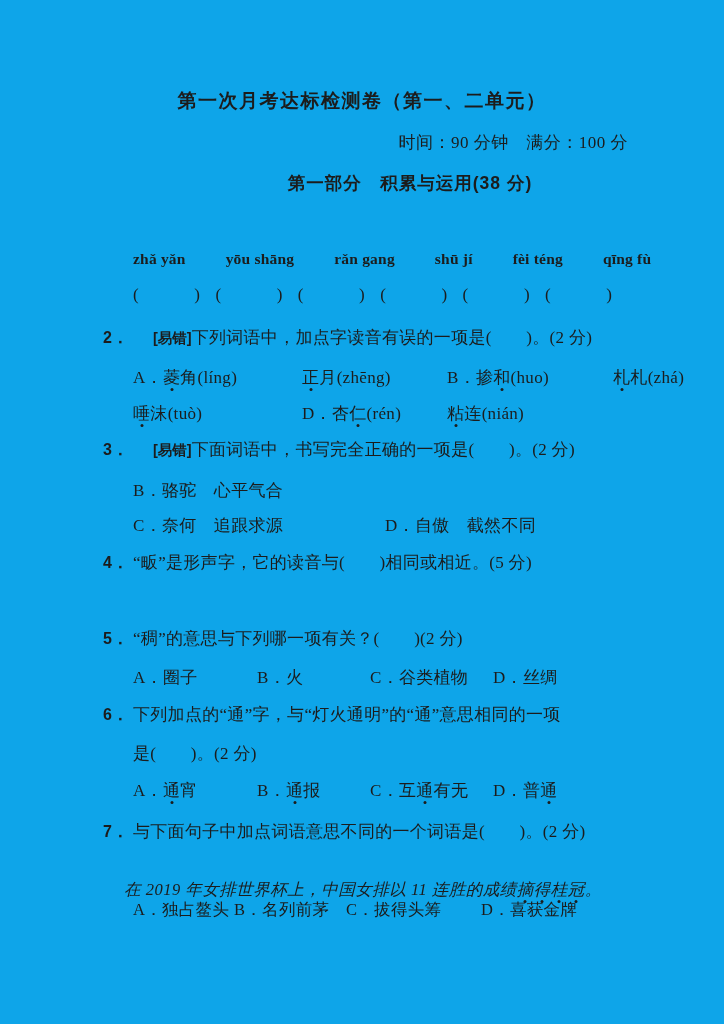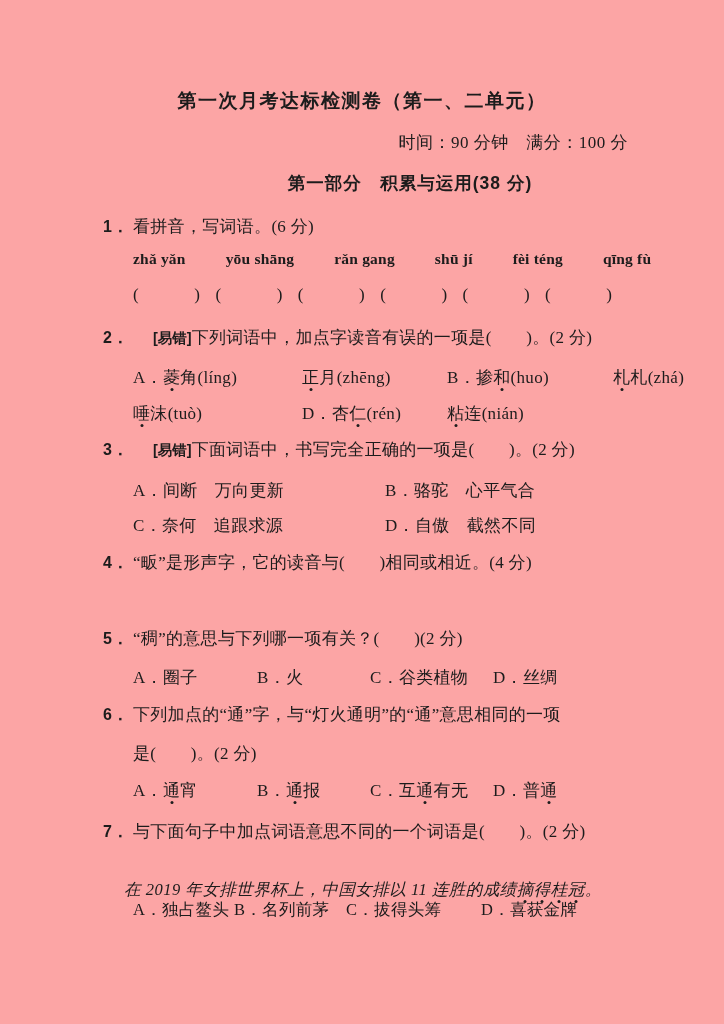--- a/index.html
+++ b/index.html
@@ -1,20 +1,20 @@
 <!DOCTYPE html>
 <html><head>
 <meta charset="utf-8">
 <style>
   html,body{margin:0;padding:0;background:#e8e8e8;}
   .page{
     position:relative;
     width:724px;height:1024px;
     margin:0 auto;
-    background:#fca5a5;
+    background:#0ea5e9;
     color:#1c1c1c;
     font-family:"Liberation Serif","DejaVu Serif",serif;
     overflow:hidden;
   }
   .line{position:absolute;white-space:nowrap;}
   .title{
     top:88px;left:0;width:724px;text-align:center;
     font-size:19px;font-weight:700;letter-spacing:1.5px;
   }
   .meta{
@@ -64,23 +64,20 @@
 </style>
 </head>
 <body>
 
 <div class="page">
 
   <div class="line title">第一次月考达标检测卷（第一、二单元）</div>
   <div class="line meta">时间：90 分钟　满分：100 分</div>
   <div class="line section">第一部分　积累与运用(38 分)</div>
 
-  <div class="line stem" style="top:215px">
-    <span class="qnum">1．</span><span>看拼音，写词语。(6 分)</span>
-  </div>
   <div class="line pinyin-row">
     <span>zhǎ yǎn</span>
     <span>yōu shāng</span>
     <span>rǎn gang</span>
     <span>shū jí</span>
     <span>fèi téng</span>
     <span>qīng fù</span>
   </div>
   <div class="line paren-row">
     <span class="blankcell">
@@ -121,30 +118,29 @@
   <div class="line optrow cols-q2" style="top:402px">
     <span><span class="dotchar">唾</span><span>沫</span><span>(</span><span>t</span><span>u</span><span>ò</span><span>)</span></span>
     <span><span>D</span><span>．</span><span>杏</span><span class="dotchar">仁</span><span>(</span><span>r</span><span>é</span><span>n</span><span>)</span></span>
     <span><span class="dotchar">粘</span><span>连</span><span>(</span><span>n</span><span>i</span><span>á</span><span>n</span><span>)</span></span>
   </div>
 
   <div class="line stem" style="top:438px">
     <span class="qnum">3．</span><span class="tag">[易错]</span><span>下面词语中，书写完全正确的一项是(　　)。(2 分)</span>
   </div>
   <div class="line optrow cols-q3" style="top:479px">
-    <span>A．间断　万向更新</span>
     <span>B．骆驼　心平气合</span>
   </div>
   <div class="line optrow cols-q3" style="top:514px">
     <span>C．奈何　追跟求源</span>
     <span>D．自傲　截然不同</span>
   </div>
 
   <div class="line stem" style="top:551px">
-    <span class="qnum">4．</span><span>“畈”是形声字，它的读音与(　　)相同或相近。(4 分)</span>
+    <span class="qnum">4．</span><span>“畈”是形声字，它的读音与(　　)相同或相近。(5 分)</span>
   </div>
 
   <div class="line stem" style="top:627px">
     <span class="qnum">5．</span><span>“稠”的意思与下列哪一项有关？(　　)(2 分)</span>
   </div>
   <div class="line optrow cols-q56" style="top:666px">
     <span>A．圈子</span>
     <span>B．火</span>
     <span>C．谷类植物</span>
     <span>D．丝绸</span>

